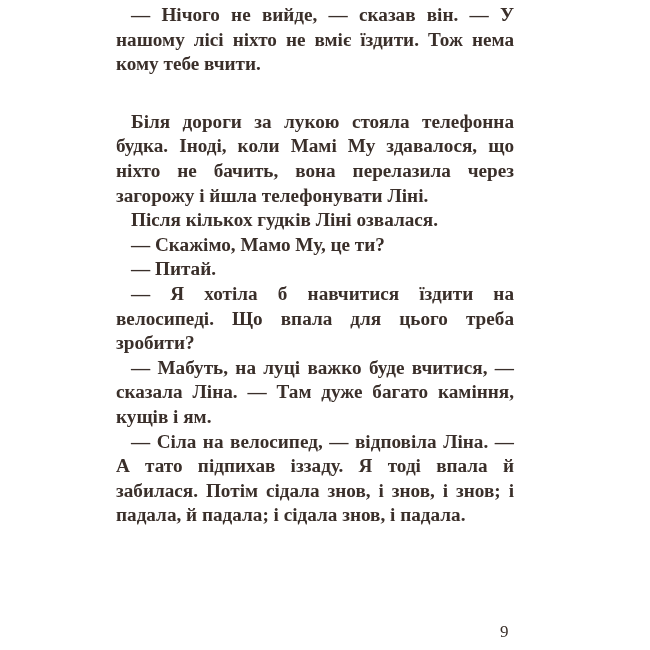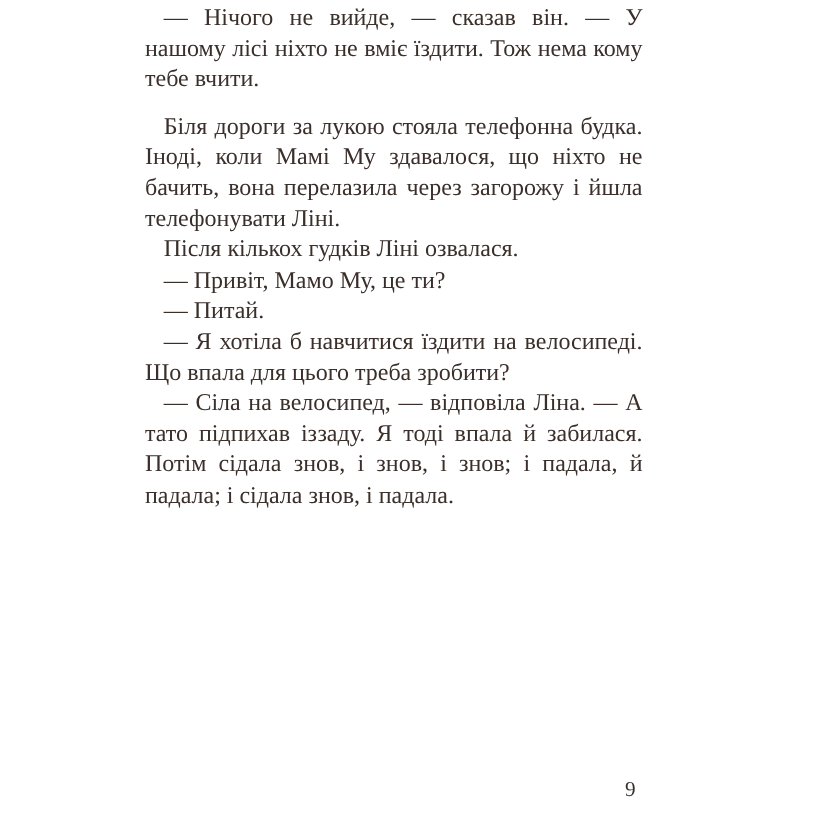--- a/index.html
+++ b/index.html
@@ -8,33 +8,34 @@
     position: relative;
     font-family: "Liberation Serif", "DejaVu Serif", serif;
     color: #3a2f2a;
   }
   .page-text {
     position: absolute; left: 116px; top: 3px; width: 398px;
     font-size: 19.2px; line-height: 24.6px;
     text-align: justify; text-align-last: left;
     hyphens: manual;
   }
-  .para { margin: 0; text-indent: 15px; }
-  .para.section-start { margin-top: 13px; text-indent: 15px; }
+  .para { margin: 0; text-indent: 15px; font-weight: bold; }
+  .para.section-start { margin-top: 33px; text-indent: 15px; }
   .page-number {
     position: absolute; left: 500px; top: 622px;
     font-size: 17px; color: #3a2f2a;
   }
 </style>
 </head>
 <body>
 
 <div class="page-text">
   <p class="para">— Нічого не вийде, — сказав він. — У нашому лісі ніхто не вміє їздити. Тож нема кому тебе вчити.</p>
   <p class="para section-start">Біля дороги за лукою стояла телефонна будка. Іноді, коли Мамі Му здавалося, що ніхто не бачить, вона перелазила через загорожу і йшла телефонувати Ліні.</p>
   <p class="para">Після кількох гудків Ліні озвалася.</p>
-  <p class="para">— Привіт, Мамо Му, це ти?</p>
+  <p class="para">— Скажімо, Мамо Му, це ти?</p>
   <p class="para">— Питай.</p>
   <p class="para">— Я хотіла б навчитися їздити на велосипеді. Що впала для цього треба зробити?</p>
+  <p class="para">— Мабуть, на луці важко буде вчитися, — сказала Ліна. — Там дуже багато каміння, кущів і ям.</p>
   <p class="para">— Сіла на велосипед, — відповіла Ліна. — А тато підпихав іззаду. Я тоді впала й забилася. Потім сідала знов, і знов, і знов; і падала, й падала; і сідала знов, і падала.</p>
 </div>
 
 <div class="page-number">9</div>
 
 </body></html>

